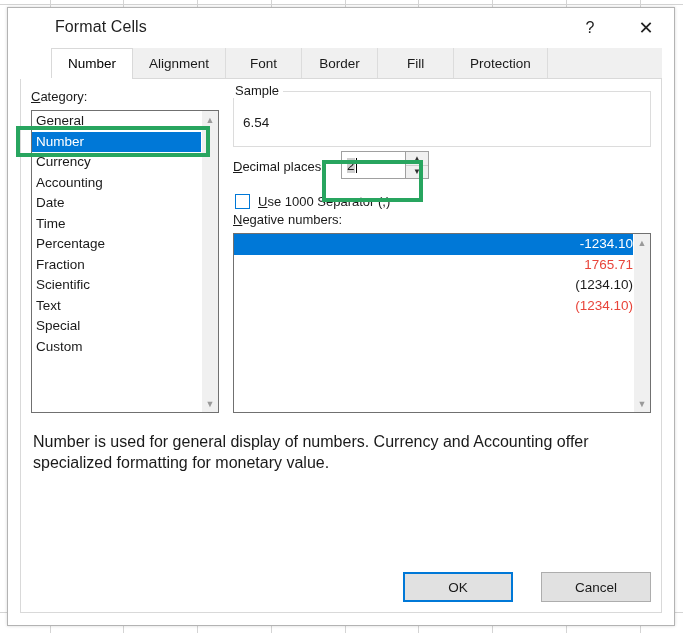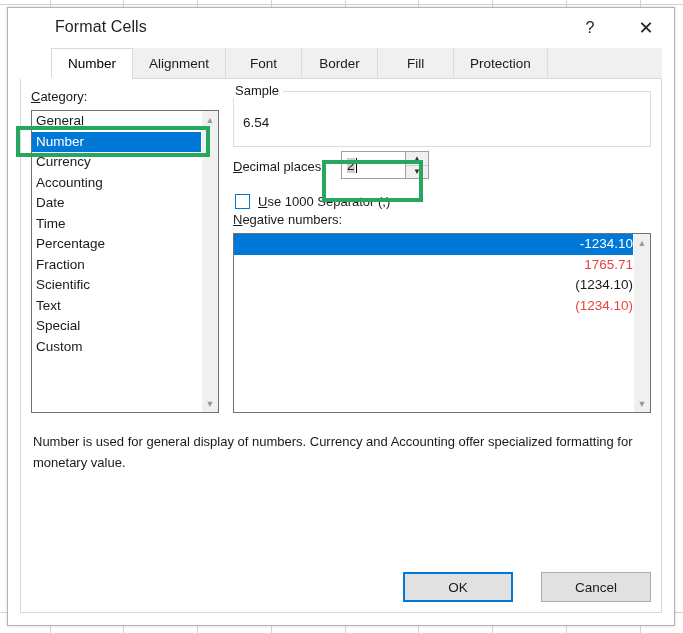--- a/index.html
+++ b/index.html
@@ -335,21 +335,21 @@
     text-align: right;
   }
   .neg-item.selected { background: #0078d7; color: #ffffff !important; }
 
   
   #description {
     position: absolute;
     left: 12px;
     right: 14px;
     top: 352px;
-    font-size: 13px;
+    font-size: 16px;
     line-height: 21px;
     color: #1a1a1a;
   }
 
   
   #footer {
     position: absolute;
     right: 10px;
     bottom: 10px;
     display: flex;

